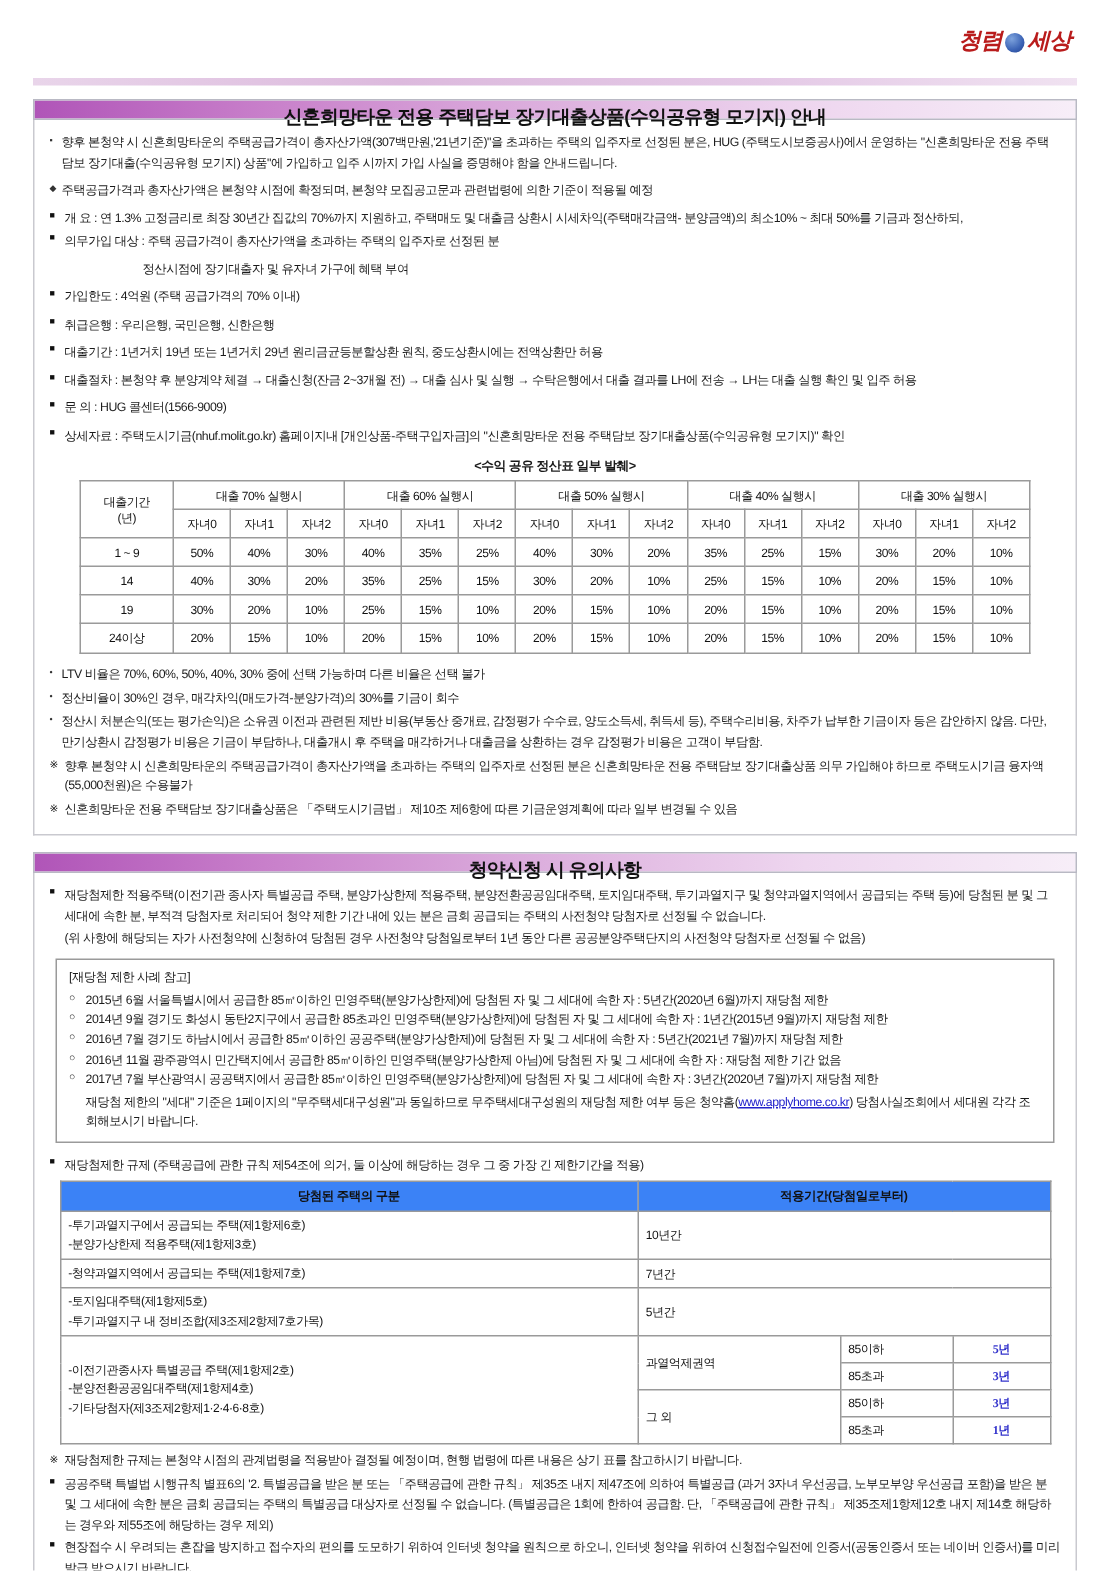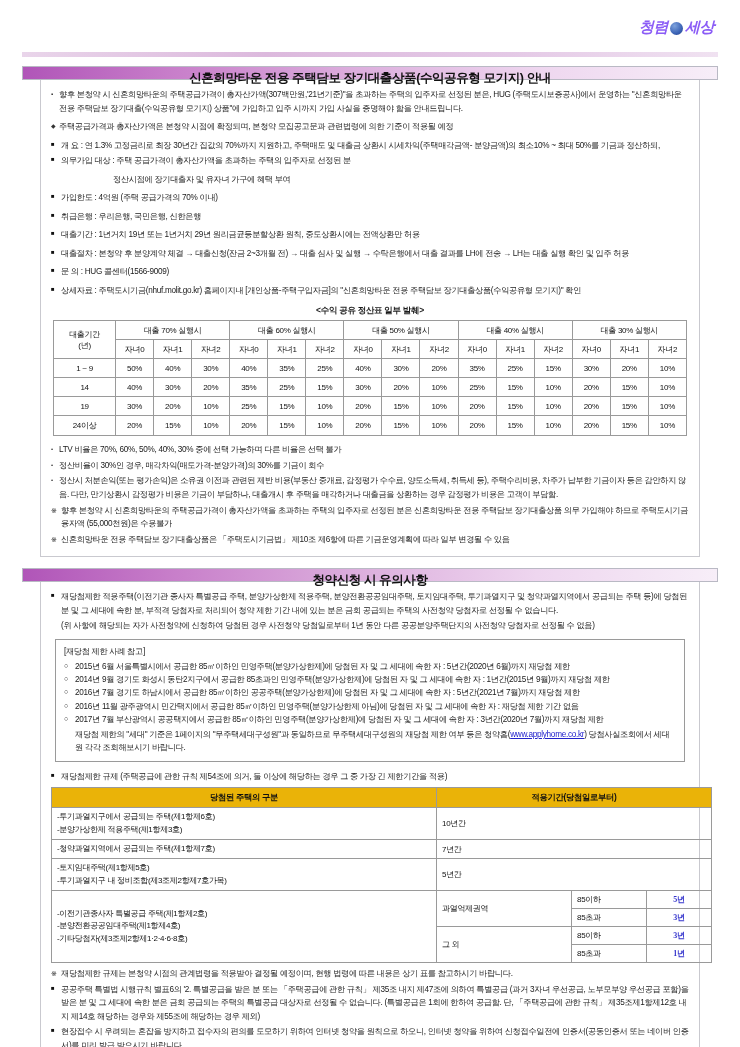--- a/index.html
+++ b/index.html
@@ -25,21 +25,21 @@
     height: 52px;
     position: relative;
   }
   .logo {
     position: absolute;
     right: 26px; top: 18px;
     font-family: "DejaVu Serif", serif;
     font-size: 15px;
     font-style: italic;
     font-weight: bold;
-    color: #8b5cf6;
+    color: #b91c1c;
     letter-spacing: -0.5px;
     white-space: nowrap;
     display: flex;
     align-items: center;
     gap: 1px;
   }
   .logo .dot {
     display: inline-block;
     width: 13px; height: 13px;
     border-radius: 50%;
@@ -63,21 +63,21 @@
     font-size: 12.5px;
     font-weight: bold;
     color: #111;
     letter-spacing: -0.4px;
     background: linear-gradient(to right, #b055b8 0%, #c87fca 22%, #dcaedd 48%, #eed6ef 74%, #f7eef8 100%);
     border: 1px solid #b9b9c4;
   }
 
   
   .content-box {
-    margin: 0 40px;
+    margin: 0 22px;
     border: 1px solid #c9c9cf;
     border-top: none;
     padding: 8px 10px 8px 10px;
   }
 
   
   .row {
     display: flex;
     align-items: flex-start;
     margin-bottom: 5px;
@@ -180,21 +180,21 @@
     font-size: 8px;
     table-layout: fixed;
   }
   table.t2 th, table.t2 td {
     border: 1px solid #9a9a9a;
     padding: 3px 5px;
     letter-spacing: -0.3px;
     color: #111;
   }
   table.t2 thead th {
-    background: #eab308;
+    background: #3b82f6;
     text-align: center;
     font-weight: bold;
     font-size: 8.3px;
     padding: 4px 14px;
   }
   table.t2 td.left { text-align: left; line-height: 1.55; }
   table.t2 td.ctr { }
   table.t2 td.blue { text-align: center; color: #3333cc; font-weight: bold; font-family: Liberation Serif, serif; }
 </style>
 </head>

